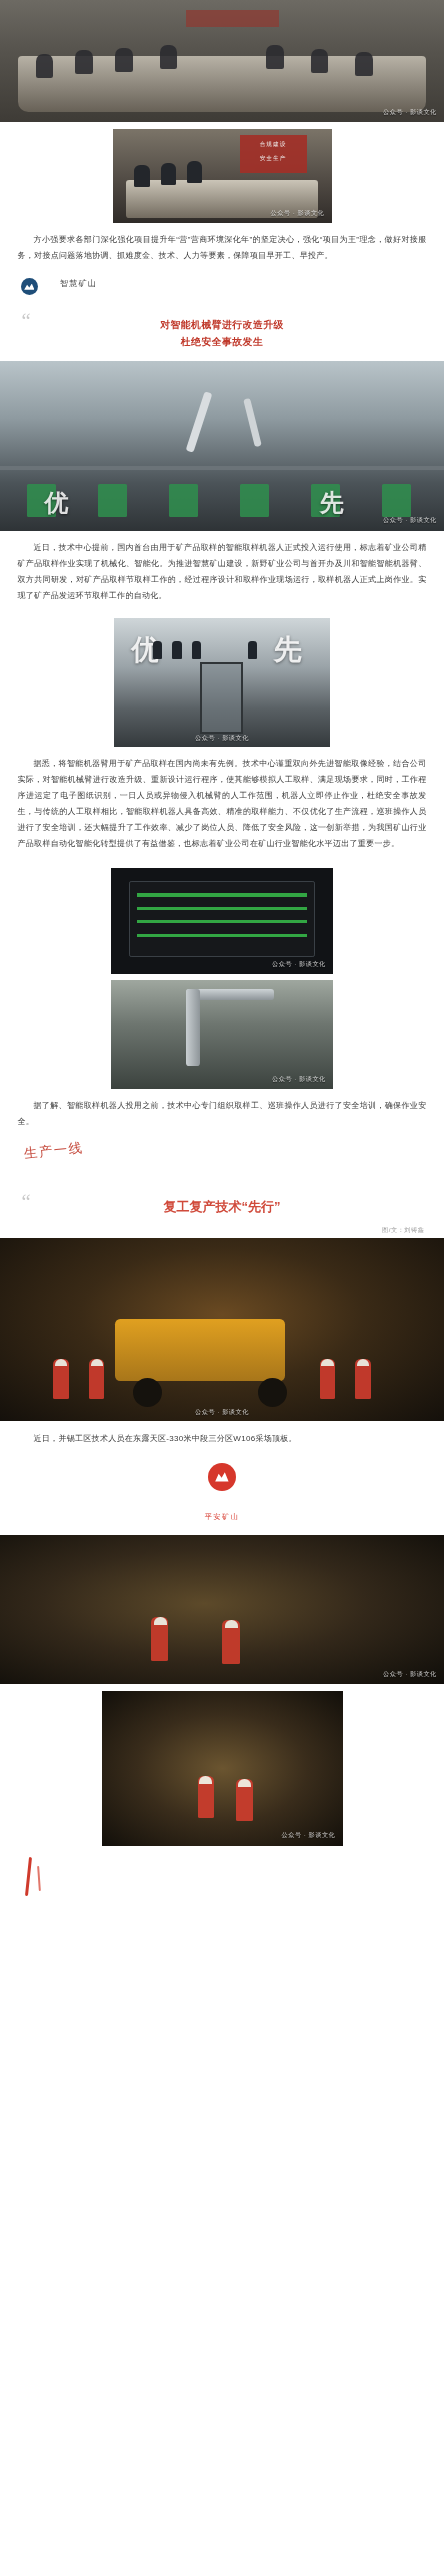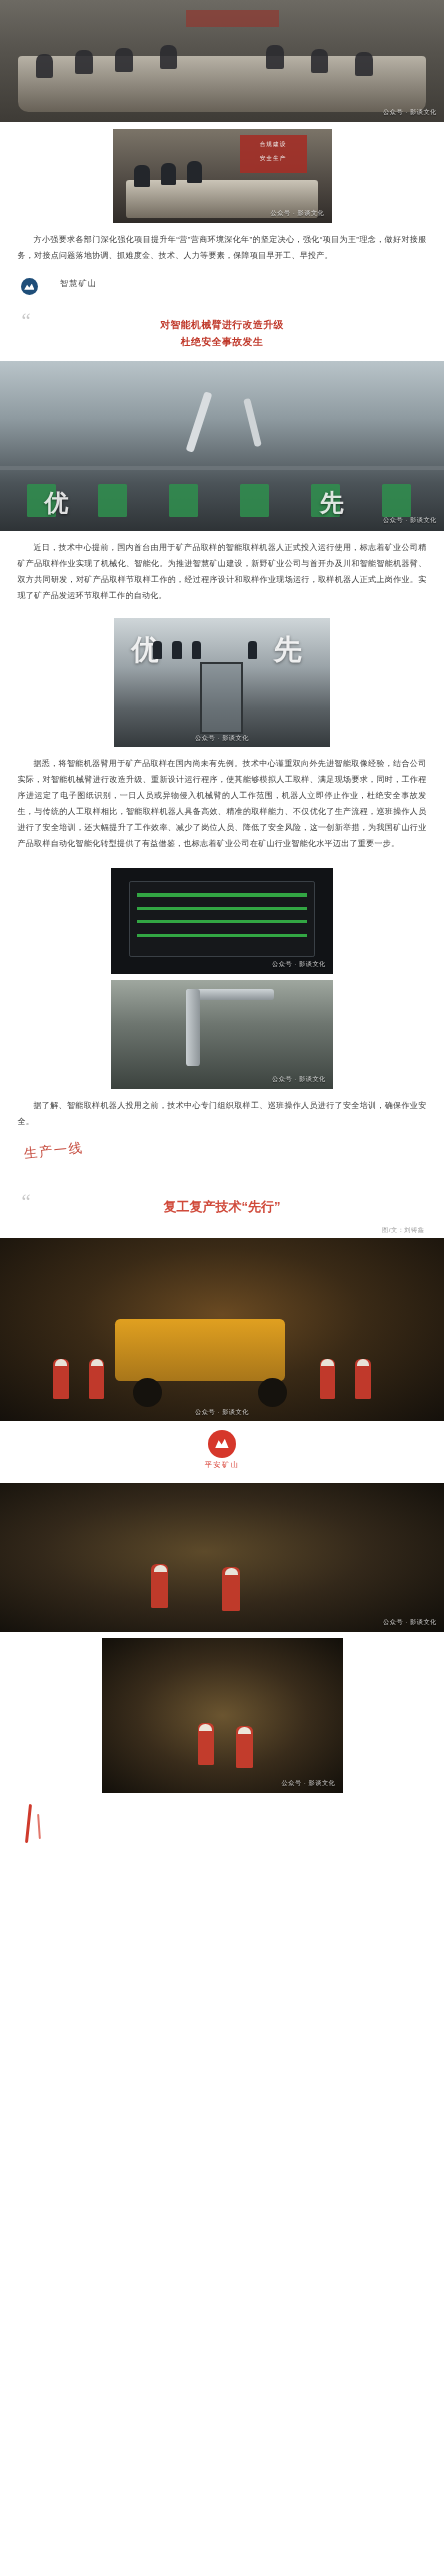--- a/index.html
+++ b/index.html
@@ -148,21 +148,21 @@
   }
   .emblem-circle:before {
     content: "";
     position: absolute;
     left: 7.2px; top: 9.3px;
     width: 13.4px; height: 9.3px;
     background: #fff;
     clip-path: polygon(0 100%, 26% 16%, 48% 60%, 72% 0, 100% 100%);
   }
   .emblem-label {
-    margin-top: 2px;
+    margin-top: 21px;
     font-size: 7.2px;
     color: #d6372b;
     letter-spacing: 1.5px;
   }
 
   
   .scene-meeting1 {
     height: 122px;
     background:
       linear-gradient(180deg, #6d6a63 0%, #57544e 40%, #3e3b36 100%);
@@ -520,20 +520,21 @@
     <div class="helmet" style="left:12.4%; bottom:30%;"></div>
     <div class="miner" style="left:20%;"></div>
     <div class="helmet" style="left:20.4%; bottom:30%;"></div>
     <div class="miner" style="left:72%;"></div>
     <div class="helmet" style="left:72.4%; bottom:30%;"></div>
     <div class="miner" style="left:80%;"></div>
     <div class="helmet" style="left:80.4%; bottom:30%;"></div>
     <div class="wm center">公众号 · 影谈文化</div>
   </div>
 
+  <div class="para indent">近日，并锡工区技术人员在东露天区-330米中段三分区W106采场顶板。</div>
 
   <div class="emblem">
     <div class="emblem-circle"></div>
     <div class="emblem-label">平安矿山</div>
   </div>
 
   <div class="photo scene-tunnel2">
     <div class="miner" style="position:absolute;bottom:16%;left:34%;width:17.5px;height:44px;background:#bf3a2a;border-radius:5.2px 5.2px 1.5px 1.5px;"></div>
     <div class="helmet" style="position:absolute;bottom:40%;left:34.6%;width:13.4px;height:7.7px;background:#e8e3d8;border-radius:6.2px 6.2px 0 0;"></div>
     <div class="miner" style="position:absolute;bottom:14%;left:50%;width:17.5px;height:44px;background:#bf3a2a;border-radius:5.2px 5.2px 1.5px 1.5px;"></div>

